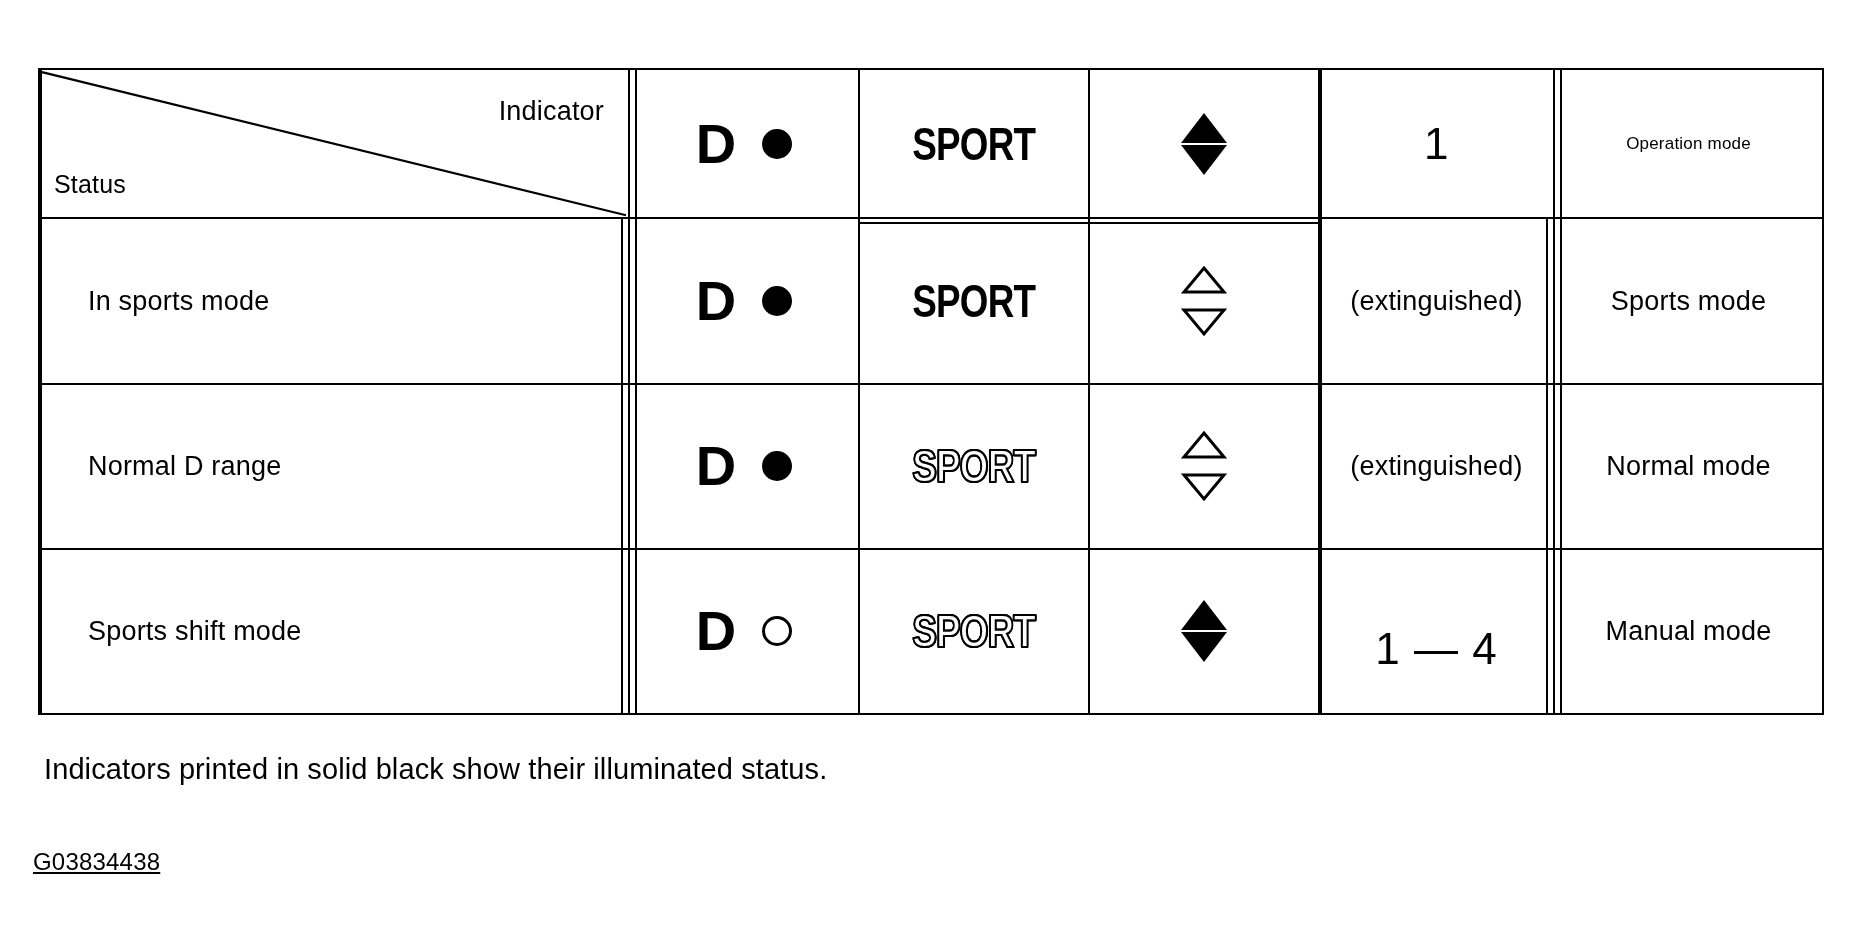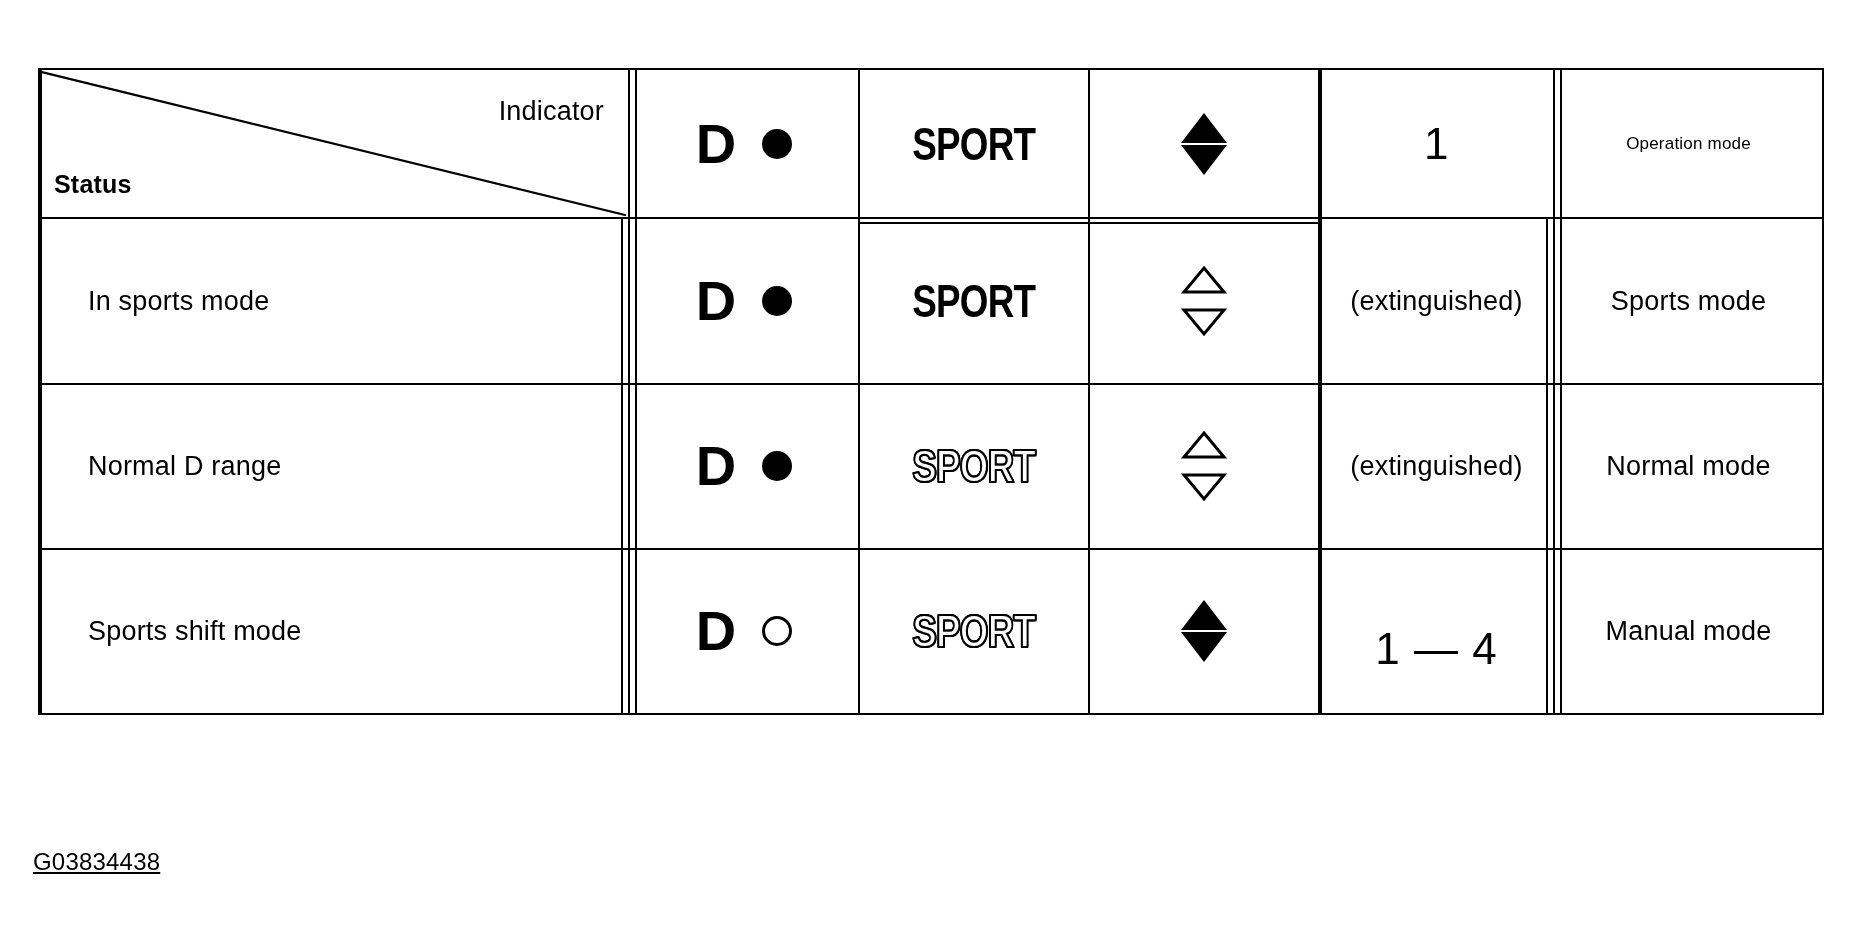--- a/index.html
+++ b/index.html
@@ -121,21 +121,20 @@
     top: 26px;
     font-size: 27px;
     letter-spacing: .2px;
   }
   .corner .lbl-status {
     position: absolute;
     left: 14px;
     bottom: 18px;
     font-size: 25px;
     letter-spacing: .2px;
-    font-weight: bold;
   }
 
   
   .cell-pad {
     display: flex;
     align-items: center;
     justify-content: center;
     height: 100%;
     width: 100%;
   }
@@ -442,17 +441,18 @@
               <span class="mode-label">Manual mode</span>
             </div>
           </td>
         </tr>
 
       </tbody>
     </table>
   </div>
 
   <div class="note-block">
+    <div class="note-line">Indicators printed in solid black show their illuminated status.</div>
   </div>
 
   <div class="doc-id">G03834438</div>
 
 </div>
 
 </body></html>

